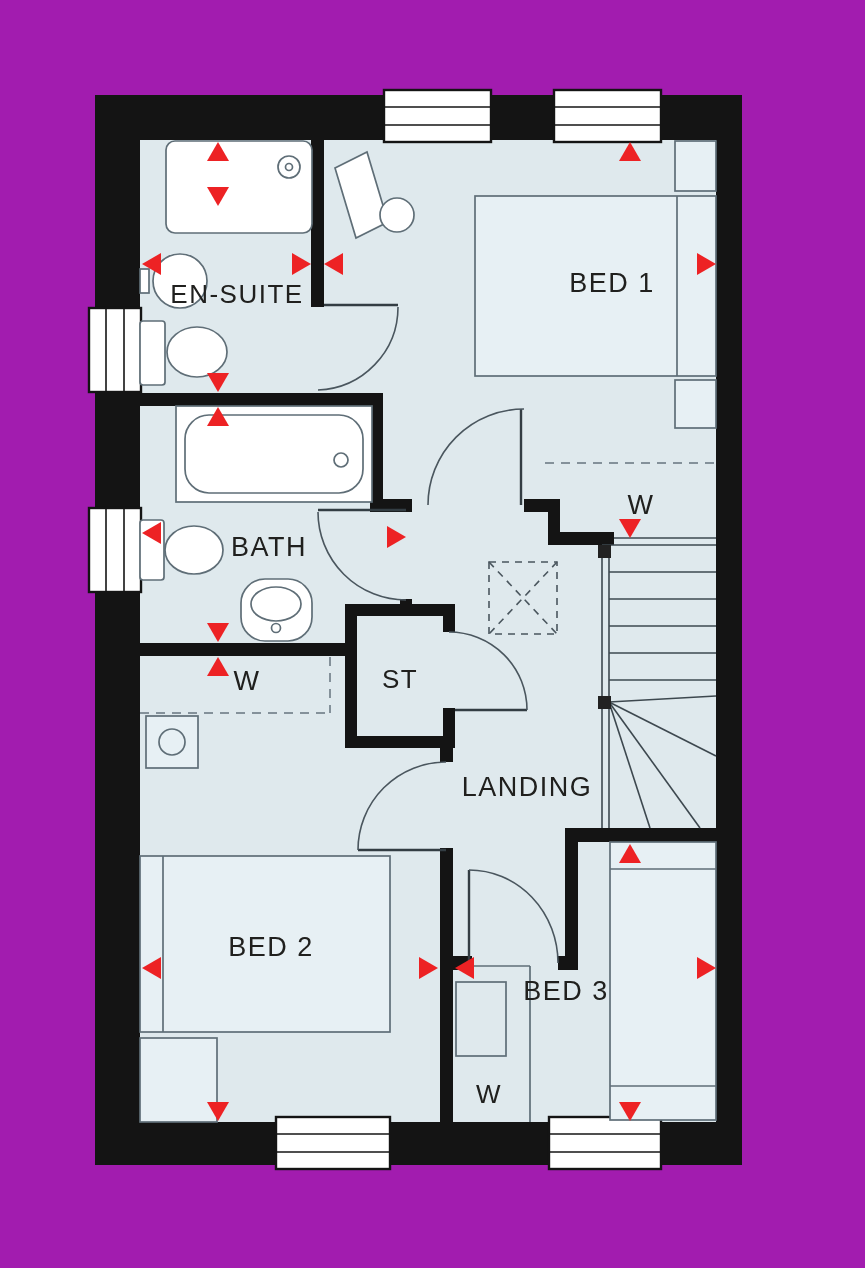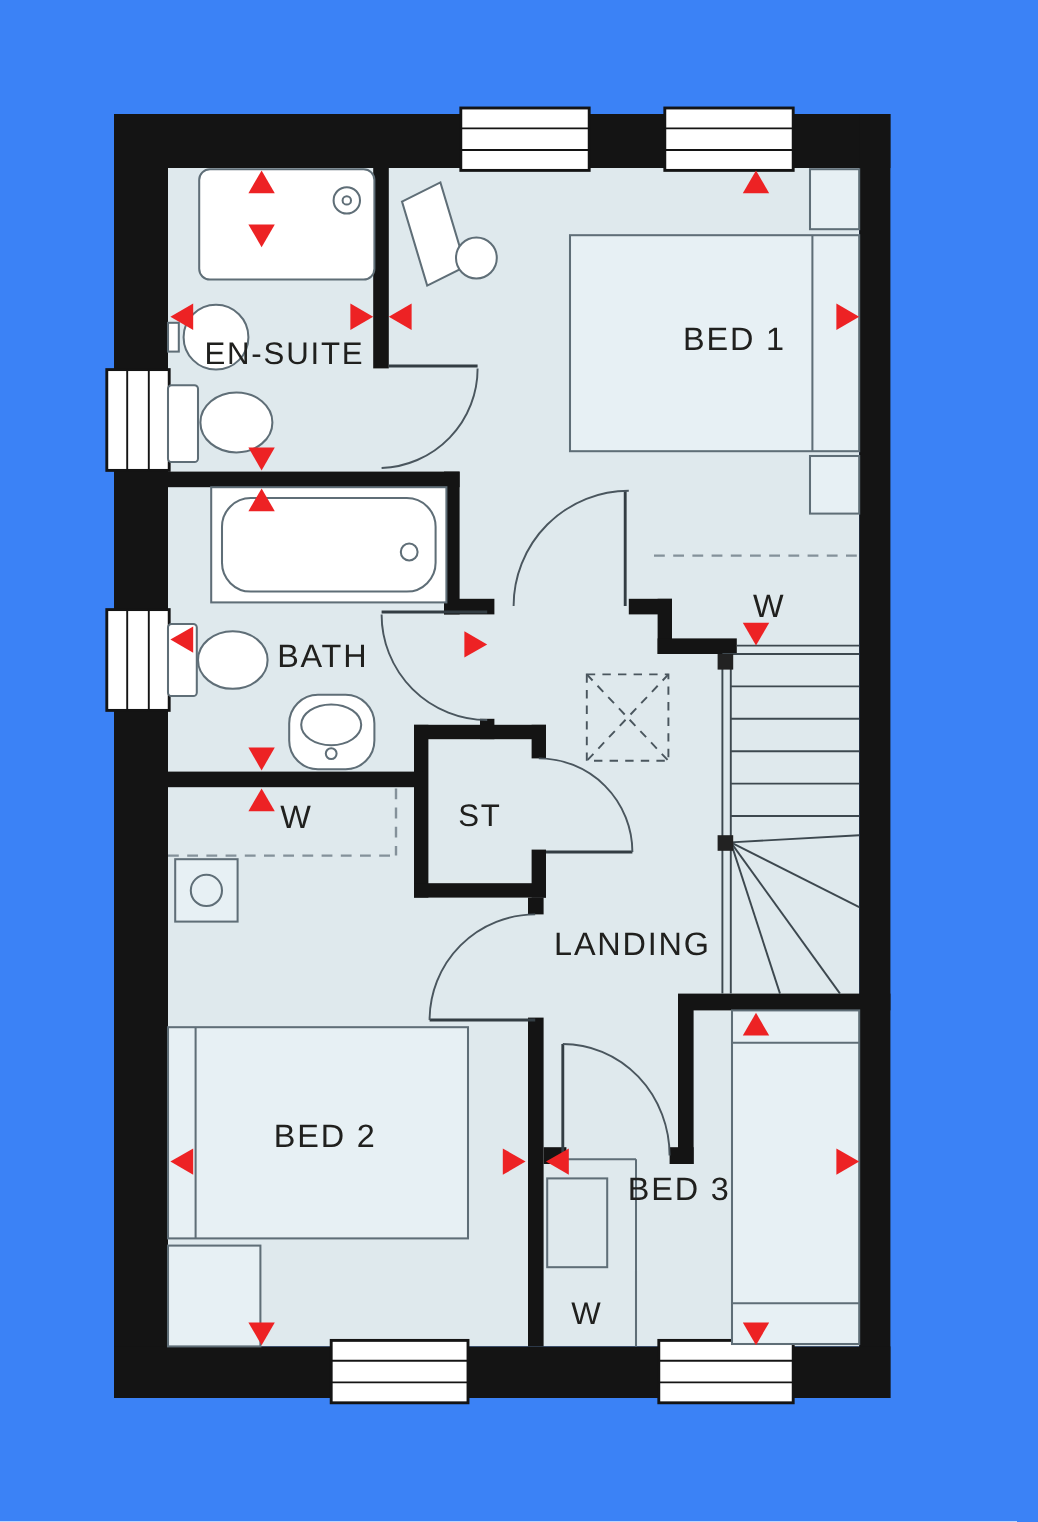--- a/index.html
+++ b/index.html
@@ -1,17 +1,17 @@
 <!DOCTYPE html>
 <html><head>
 <meta charset="utf-8">
 <style>
   html,body{margin:0;padding:0;background:#ffffff;}
   body{font-family:"Liberation Sans", sans-serif;}
-  .plan-wrap{width:865px;height:1268px;position:relative;background:#3b82f6;}
+  .plan-wrap{width:865px;height:1268px;position:relative;background:#a21caf;}
   svg{display:block;}
   text.room-label{font-family:"Liberation Sans", sans-serif;fill:#20201e;letter-spacing:1.5px;}
   .wall{fill:#141414;stroke:none;}
   .fixture{fill:#ffffff;stroke:#5f6e77;stroke-width:1.7;}
   .furni{fill:#e7f0f4;stroke:#5f6e77;stroke-width:1.7;}
   .thinline{stroke:#5f6e77;stroke-width:1.7;fill:none;}
   .doorarc{stroke:#4a565e;stroke-width:1.6;fill:none;}
   .doorleaf{stroke:#333d43;stroke-width:2.4;fill:none;}
   .stair{stroke:#3d484f;stroke-width:1.6;fill:none;}
   .dash{stroke:#84919a;stroke-width:2;fill:none;stroke-dasharray:9 7;}

